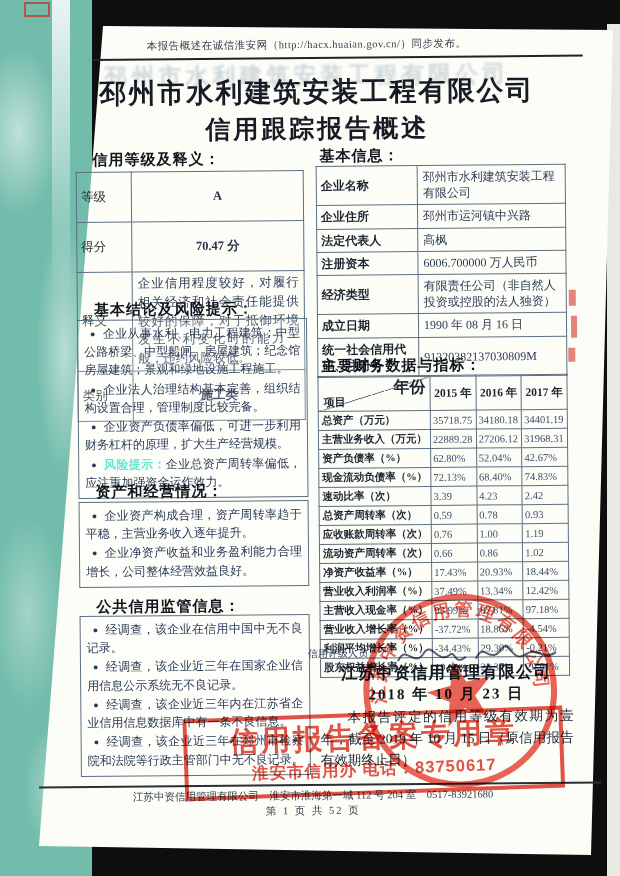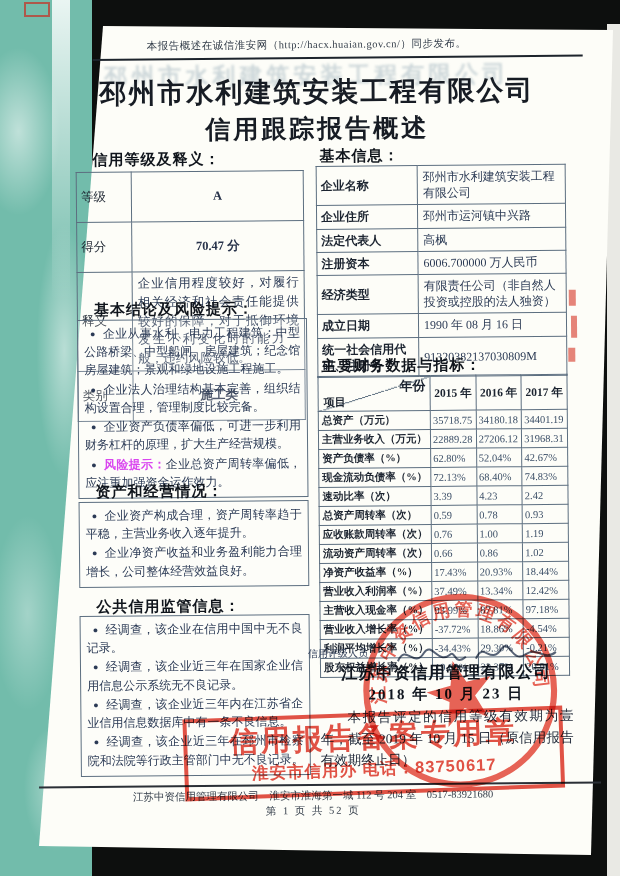--- a/index.html
+++ b/index.html
@@ -43,42 +43,42 @@
   .box{border:1px solid #5d6f80;background:rgba(255,255,255,.2);}
   
   #rating-table{left:78px;top:170px;width:228px;font-size:12.5px;}
   #rating-table th{width:46px;font-weight:normal;text-align:left;padding:16px 4px;color:#1c2430;}
   #rating-table td{text-align:center;font-weight:bold;padding:2px 5px;color:#27324a;}
   #rating-table td.long{text-align:justify;font-weight:normal;line-height:1.5;color:#2c3b55;}
   
   .bullets{margin:0;padding:4px 6px 5px 6px;list-style:none;font-size:12px;line-height:1.52;text-align:justify;color:#2b3a55;}
   .bullets li{margin:0 0 1px 0;}
   .blt{font-size:9px;margin:0 7px 0 6px;position:relative;top:-1px;}
-  .bullets b{color:#d946ef;}
+  .bullets b{color:#5eead4;}
   #box-conclusion{left:78px;top:318px;width:228px;min-height:150px;}
   #box-assets{left:78px;top:500px;width:228px;min-height:82px;}
   #box-public{left:78px;top:614px;width:228px;min-height:150px;}
   #h-rating{left:95px;top:149px;}
   #h-conclusion{left:95px;top:299px;}
   #h-assets{left:95px;top:481px;}
   #h-public{left:95px;top:596px;}
   
   #h-basic{left:322px;top:147px;}
   #basic-table{left:318px;top:166px;width:250px;font-size:12px;}
   #basic-table th{width:92px;font-weight:bold;text-align:left;padding:3px 4px;color:#1c2430;line-height:1.35;}
   #basic-table td{padding:3px 5px;line-height:1.35;color:#2c3b55;text-align:left;}
   #h-finance{left:322px;top:357px;}
   #fin-table{left:318px;top:376px;width:250px;font-size:10.5px;}
   #fin-table th{color:#1c2430;}
   #fin-table thead th{font-weight:bold;font-size:11.5px;height:32px;}
   #fin-table tbody th{text-align:left;font-weight:bold;padding:1px 3px;height:16px;font-size:10.5px;white-space:nowrap;}
   #fin-table td{text-align:left;color:#3d5068;padding:1px 2px;font-size:10.5px;}
   #corner-cell{position:relative;width:100px;background:
       linear-gradient(to bottom right,transparent 49.4%,#5d6f80 49.4%,#5d6f80 50.8%,transparent 50.8%);}
-  #corner-top{position:absolute;right:4px;top:1px;font-size:13px;text-align:center;}
+  #corner-top{position:absolute;right:4px;top:1px;font-size:16px;text-align:center;}
   #corner-bottom{position:absolute;left:5px;bottom:1px;font-size:11px;}
   
   #rater-row{left:306px;top:647px;font-size:10px;color:#33415c;}
   #company-line{left:318px;top:663px;width:252px;font-size:16.5px;font-weight:bold;color:#10161f;letter-spacing:1px;}
   #date-line{left:318px;top:686px;width:252px;font-size:15px;font-weight:bold;color:#10161f;letter-spacing:2px;}
   #validity{left:318px;top:707px;width:253px;font-size:13.5px;line-height:1.6;text-indent:2em;text-align:justify;color:#1d2636;}
   
   #rule2{top:784px;left:36px;width:562px;height:1.5px;background:#2a2f36;}
   #footer1{top:789px;left:40px;width:540px;font-size:10.5px;color:#333d49;}
   #footer2{top:804px;left:40px;width:540px;font-size:10.5px;letter-spacing:2px;color:#333d49;}

